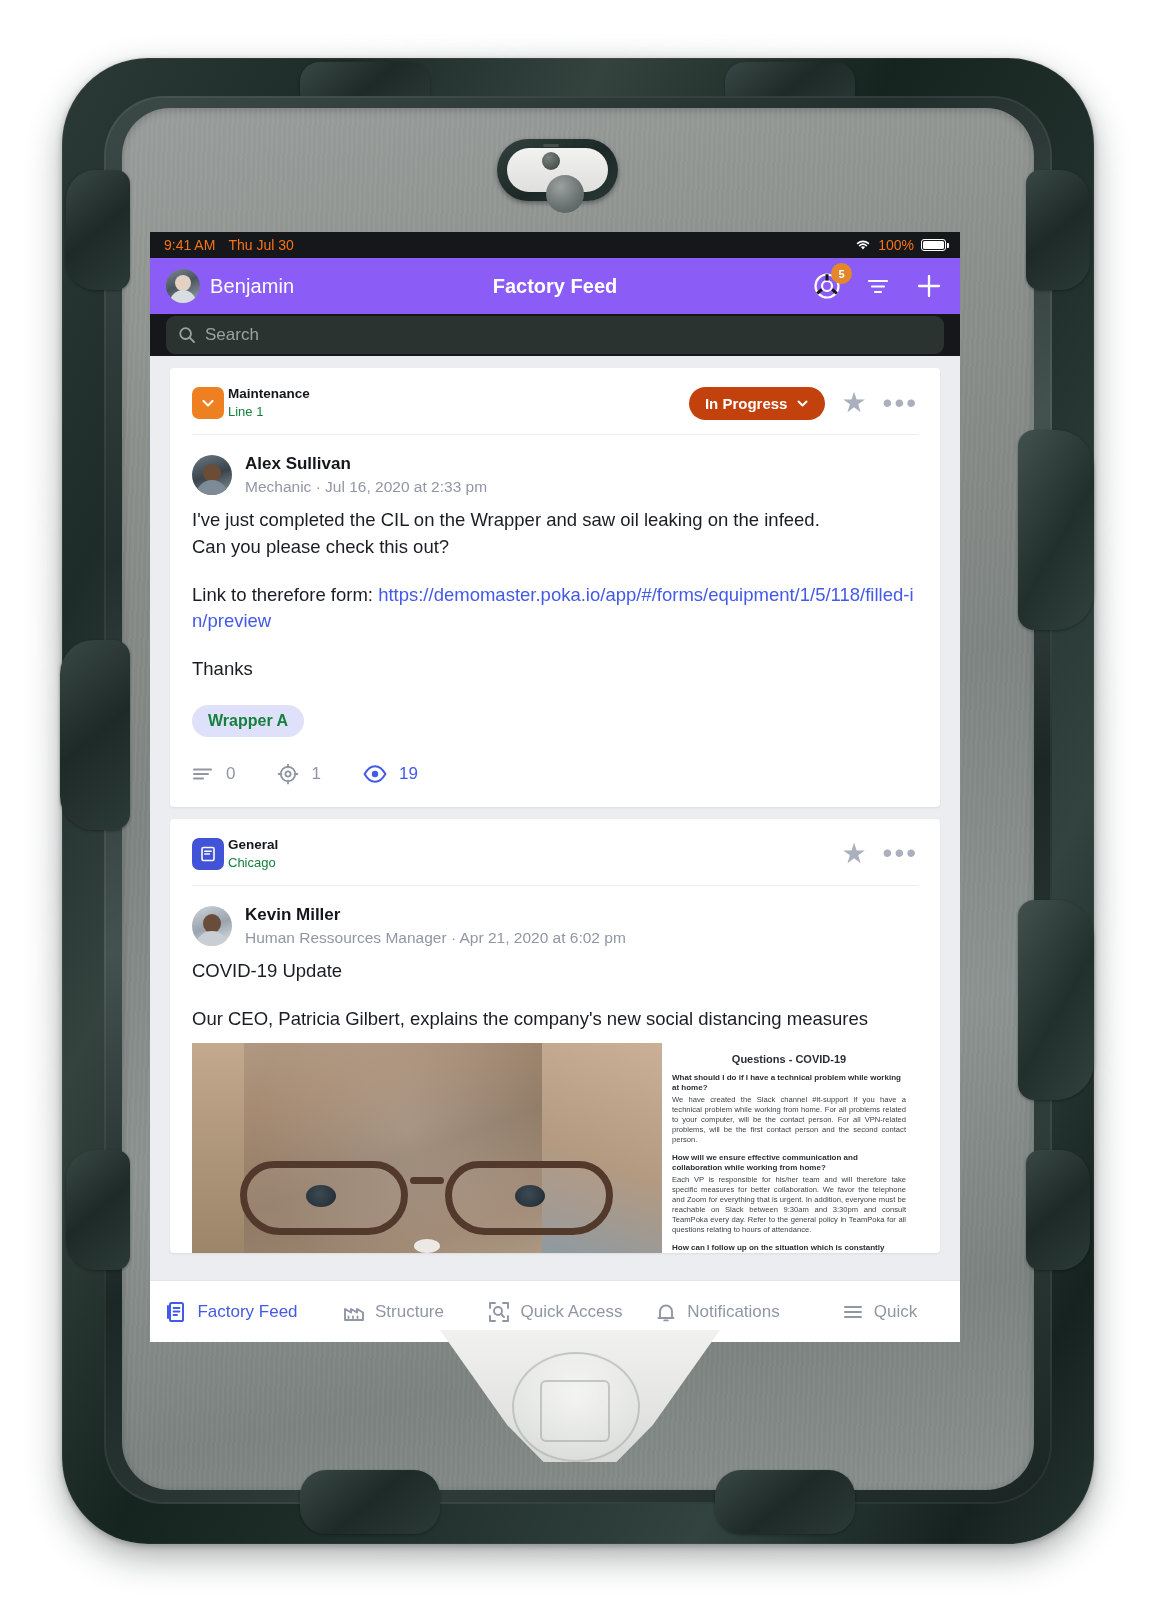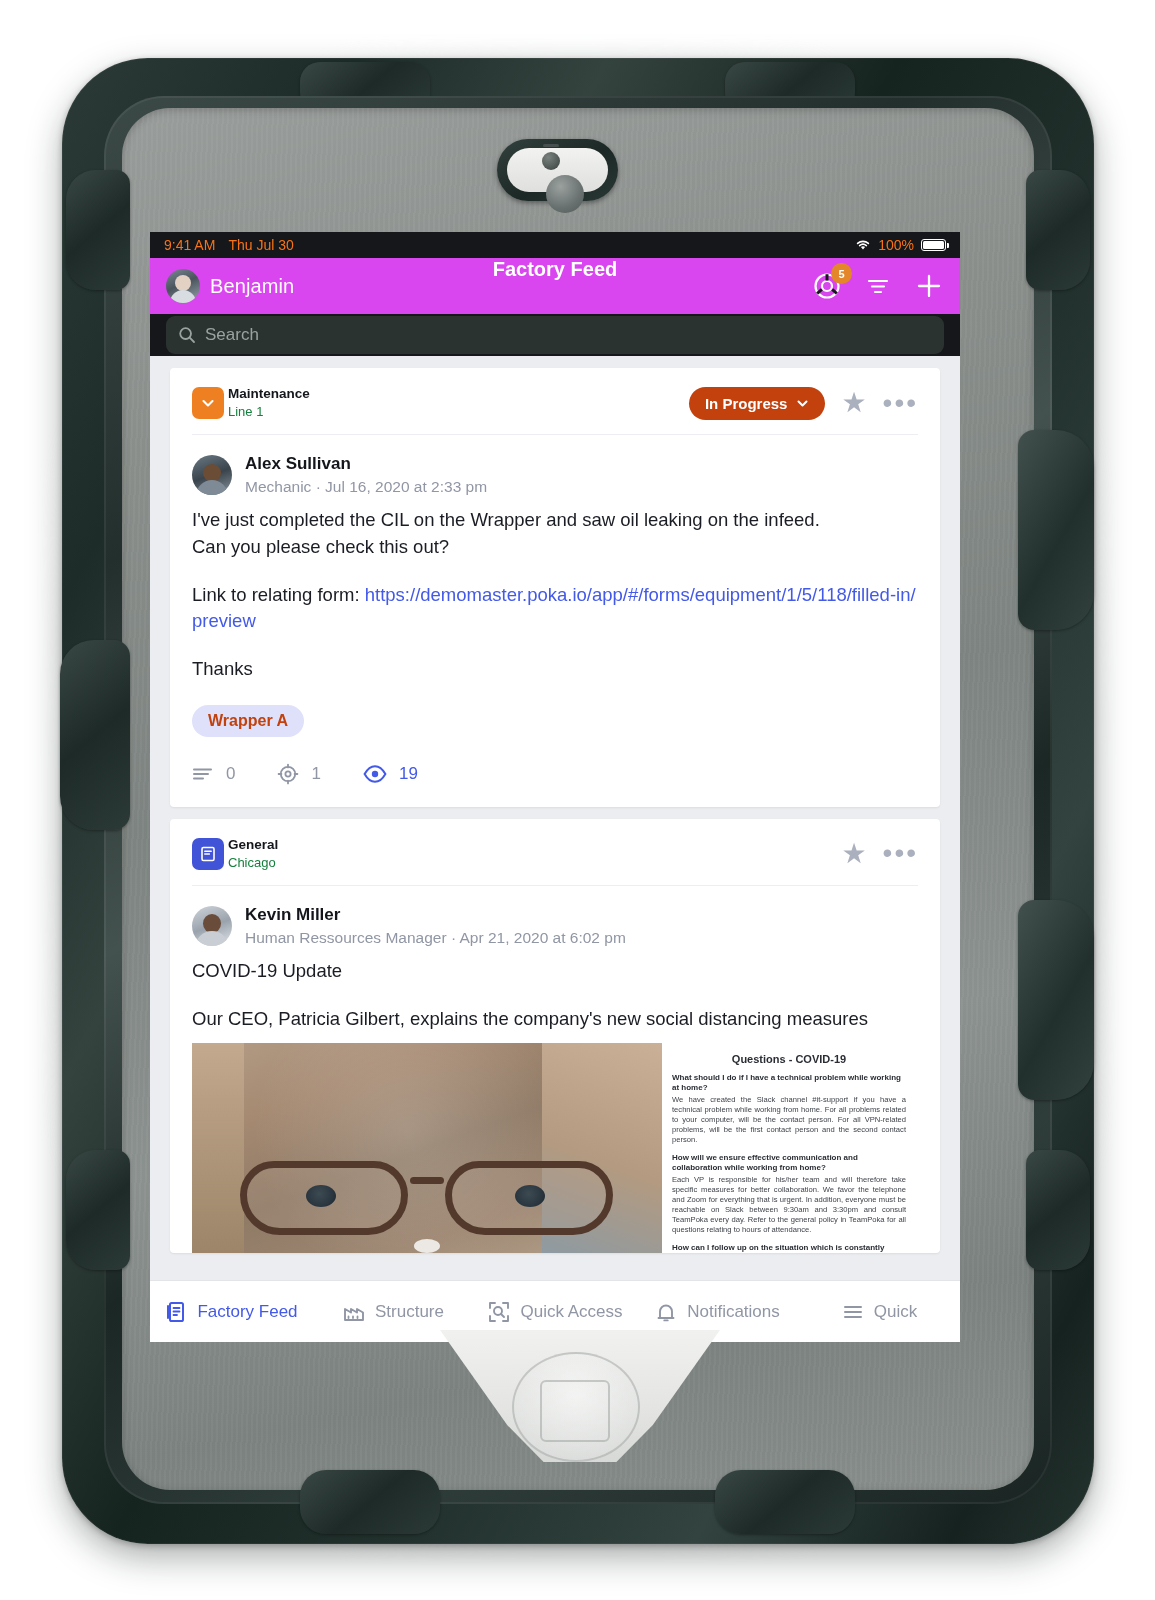--- a/index.html
+++ b/index.html
@@ -172,22 +172,23 @@
   }
   .battery::after {
     content: ""; position: absolute; right: -4px; top: 3.2px;
     width: 2px; height: 5px; background: #fff; border-radius: 0 1px 1px 0;
   }
   .battery-fill { position: absolute; left: 1.2px; top: 1.2px; bottom: 1.2px; width: 20.5px; background:#fff; border-radius:1.5px;}
 
   
   .navbar {
     height: 56px;
-    background: #d946ef;
+    background: #8b5cf6;
     display: flex;
+    align-items: center;
     padding: 0 16px;
     position: relative;
   }
   .nav-user { display: flex; align-items: center; gap: 10px; z-index: 2; }
   .avatar-sm {
     width: 34px; height: 34px; border-radius: 50%;
     background: linear-gradient(155deg,#7d8b96 0%,#4a545c 45%,#9aa6ae 100%);
     position: relative; overflow: hidden; flex: 0 0 auto;
   }
   .avatar-sm::before {
@@ -281,21 +282,21 @@
     font-size: 18.5px;
     color: #1b1d24;
     line-height: 1.42;
   }
   .post-body p { margin: 0 0 22px 0; }
   .link { color:#4359e8; word-break: break-all; cursor:pointer; }
 
   .tagrow { padding: 0 22px 10px 22px; }
   .tag {
     display:inline-block;
-    background:#dfe1fb; color:#c2410c;
+    background:#dfe1fb; color:#15803d;
     border-radius: 16px; padding: 7px 16px;
     font-size: 16px; font-weight:700;
   }
 
   .statsrow {
     display:flex; align-items:center; gap: 42px;
     padding: 16px 22px 22px 22px;
   }
   .stat { display:flex; align-items:center; gap: 12px; color:#9096a4; font-size: 17px; cursor:pointer;}
   .stat.active { color:#4359e8; }
@@ -487,21 +488,21 @@
             <div class="author-sub">Mechanic · Jul 16, 2020 at 2:33 pm</div>
           </div>
         </div>
 
         <div class="post-body">
           <p>
             <span>I've just completed the CIL on the Wrapper and saw oil leaking on the infeed.</span><br>
             <span>Can you please check this out?</span>
           </p>
           <p>
-            <span>Link to relating form: </span><span class="link">https://demomaster.poka.io/app/#/forms/equipment/1/5/118/filled-in/preview</span>
+            <span>Link to therefore form: </span><span class="link">https://demomaster.poka.io/app/#/forms/equipment/1/5/118/filled-in/preview</span>
           </p>
           <p>Thanks</p>
         </div>
 
         <div class="tagrow">
           <span class="tag">Wrapper A</span>
         </div>
 
         <div class="statsrow">
           <div class="stat">

